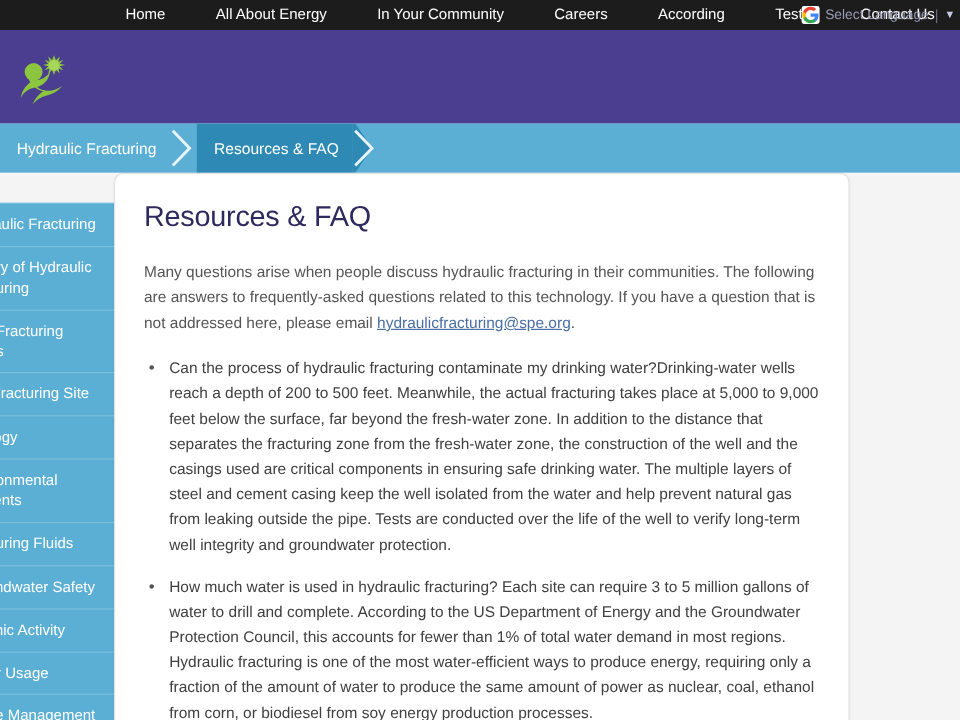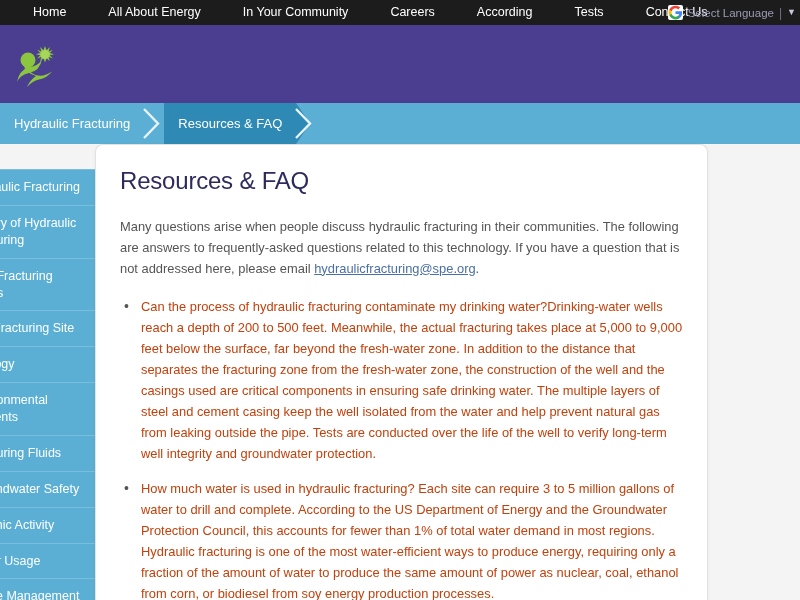--- a/index.html
+++ b/index.html
@@ -12,20 +12,21 @@
 
   
   .topnav {
     height: 25px;
     background: #1c1c1c;
     display: flex;
     align-items: center;
     gap: 0px;
     padding-left: 12px;
     position: relative;
+    justify-content: flex-end;
   }
   .topnav a {
     color: #ffffff;
     font-size: 12.5px;
     text-decoration: none;
     padding: 0 21px;
     white-space: nowrap;
     line-height: 25px;
   }
   .translate-widget {
@@ -158,21 +159,21 @@
   }
   .intro a, .faq a {
     color: #4a6fa5;
     text-decoration: underline;
     margin-top: 32px;
   }
   ul.faq-list { list-style: none; }
   ul.faq-list li {
     position: relative;
     font-size: 12.9px;
-    color: #c2410c;
+    color: #404040;
     line-height: 1.63;
     padding-left: 21px;
     margin-bottom: 14px;
   }
   ul.faq-list li::before {
     content: "\2022";
     position: absolute;
     left: 4px; top: -1px;
     font-size: 14px;
     color: #555;

